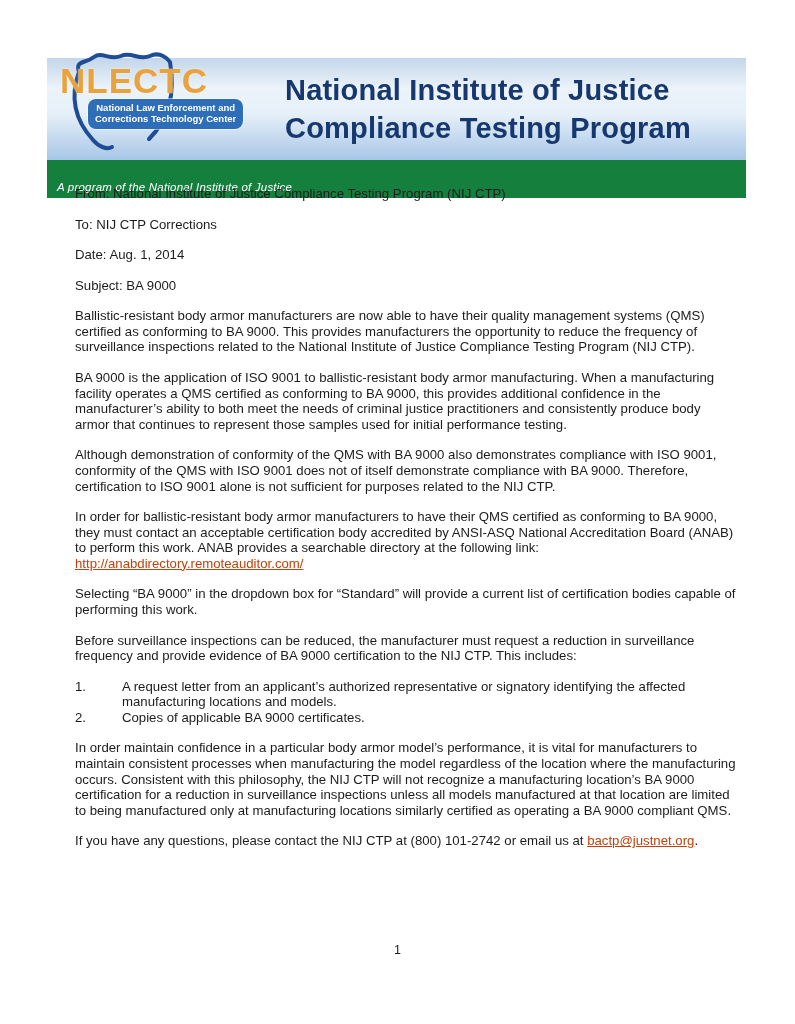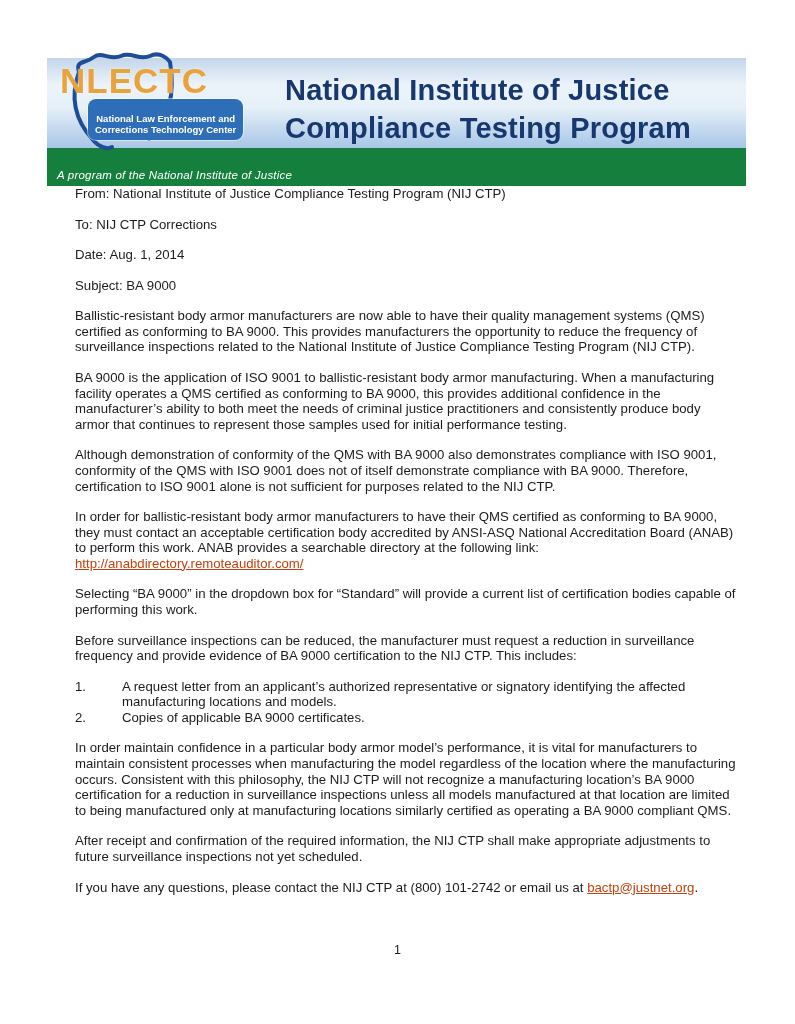--- a/index.html
+++ b/index.html
@@ -4,21 +4,21 @@
 <style>
   html,body { margin:0; padding:0; background:#ffffff; }
   .page {
     position:relative; width:795px; height:1024px; margin:0 auto;
     background:#ffffff; overflow:hidden;
     font-family:"Liberation Sans", sans-serif; color:#1c1c1c;
   }
   
   .header-wrap { position:absolute; left:47px; top:58px; width:699px; }
   .gradient-band {
-    position:relative; height:90px;
+    position:relative; height:102px;
     background:linear-gradient(180deg,#c3d6ea 0%,#ecf3fa 30%,#e6f0f8 55%,#a7c6e7 100%);
   }
   .navy-bar {
     height:38px; background:#15803d;
     display:flex; align-items:flex-end;
   }
   .navy-bar .tagline {
     color:#ffffff; font-style:italic; font-size:11.5px;
     padding:0 0 5px 10px; letter-spacing:0.2px;
   }
@@ -26,21 +26,21 @@
   .logo svg { position:absolute; left:0; top:0; }
   .logo-acronym {
     position:absolute; left:3px; top:21px;
     font-size:35px; font-weight:bold; letter-spacing:1px;
     color:#e8a33c; text-shadow:0 0 2px rgba(255,255,255,.8);
   }
   .logo-sub {
     position:absolute; left:31px; top:59px;
     background:#2e6db8; color:#ffffff;
     font-size:9.5px; line-height:1.2; font-weight:bold;
-    padding:14px 7px 4px 7px; border-radius:8px;
+    padding:3px 7px 4px 7px; border-radius:8px;
     text-align:center; white-space:nowrap;
     box-shadow:0 0 0 1px rgba(255,255,255,.5);
   }
   .header-title {
     position:absolute; left:238px; right:4px; top:13px;
     text-align:left; font-weight:bold; font-size:29px; line-height:1.32;
     color:#17376f; letter-spacing:0.2px;
   }
   
   .content {
@@ -110,20 +110,19 @@
         <span class="list-num">1.</span>
         <span class="list-text">A request letter from an applicant’s authorized representative or signatory identifying the affected manufacturing locations and models.</span>
       </div>
       <div class="list-row">
         <span class="list-num">2.</span>
         <span class="list-text">Copies of applicable BA 9000 certificates.</span>
       </div>
     </div>
 
     <p>In order maintain confidence in a particular body armor model’s performance, it is vital for manufacturers to maintain consistent processes when manufacturing the model regardless of the location where the manufacturing occurs. Consistent with this philosophy, the NIJ CTP will not recognize a manufacturing location’s BA 9000 certification for a reduction in surveillance inspections unless all models manufactured at that location are limited to being manufactured only at manufacturing locations similarly certified as operating a BA 9000 compliant QMS.</p>
-    <p>After receipt and confirmation of the required information, the NIJ CTP shall make appropriate adjustments to future surveillance inspections not yet scheduled.</p>
 
     <p><span>If you have any questions, please contact the NIJ CTP at (800) 101-2742 or email us at </span><a class="doc-link">bactp@justnet.org</a><span>.</span></p>
   </div>
 
   <div class="page-number">1</div>
 
 </div>
 
 </body></html>

